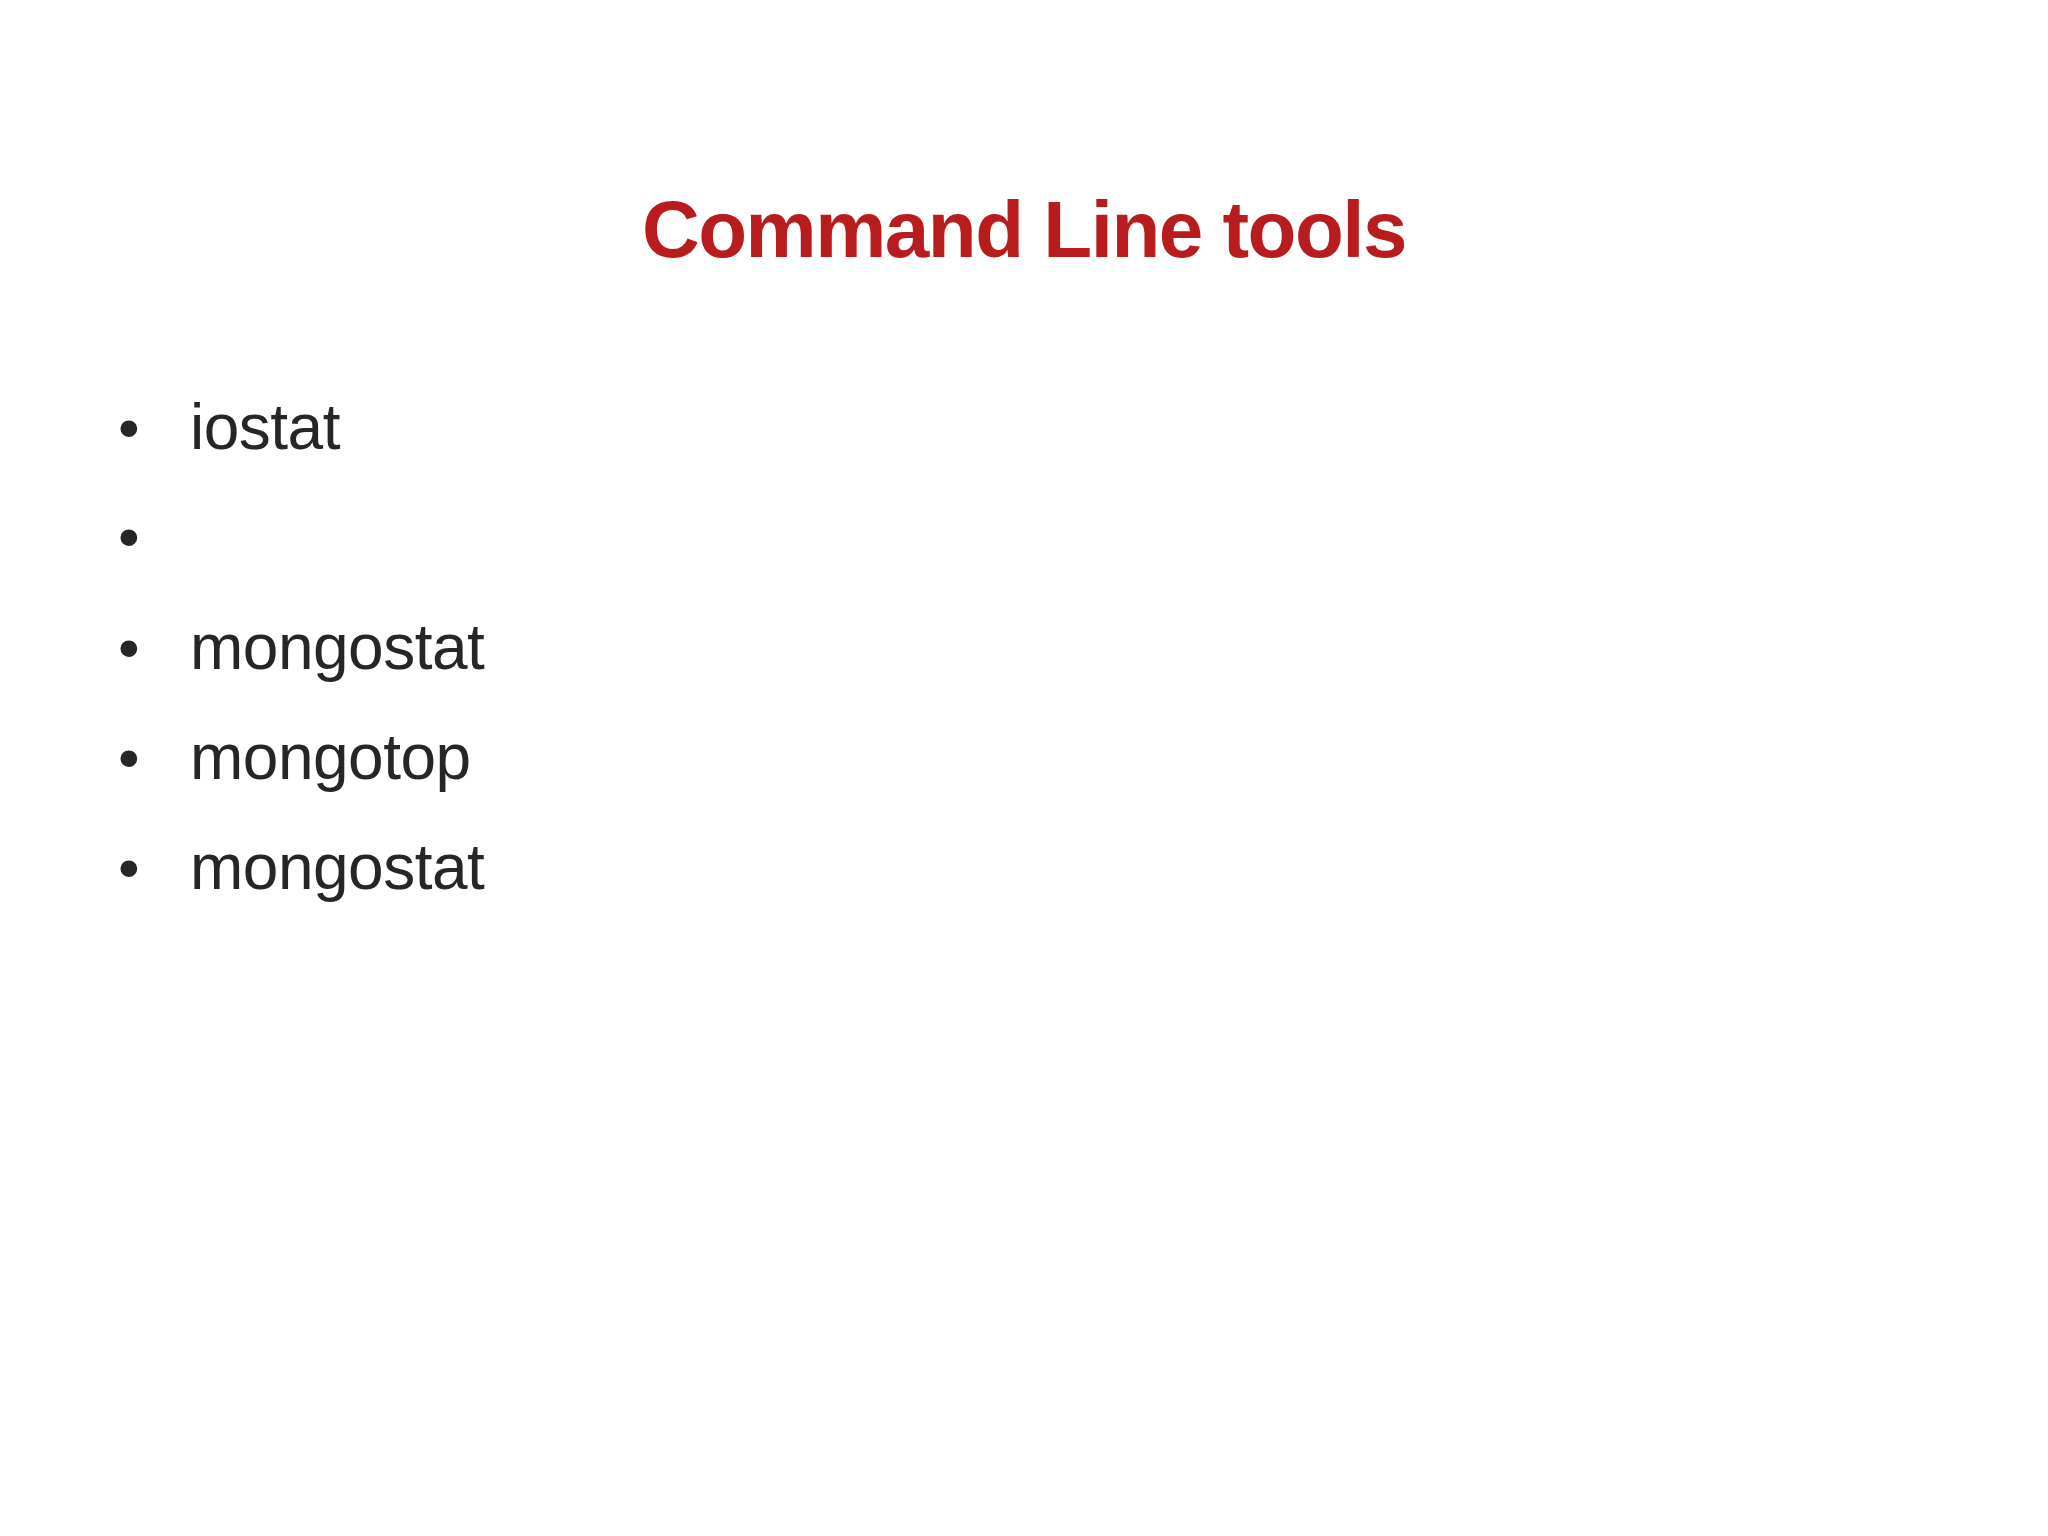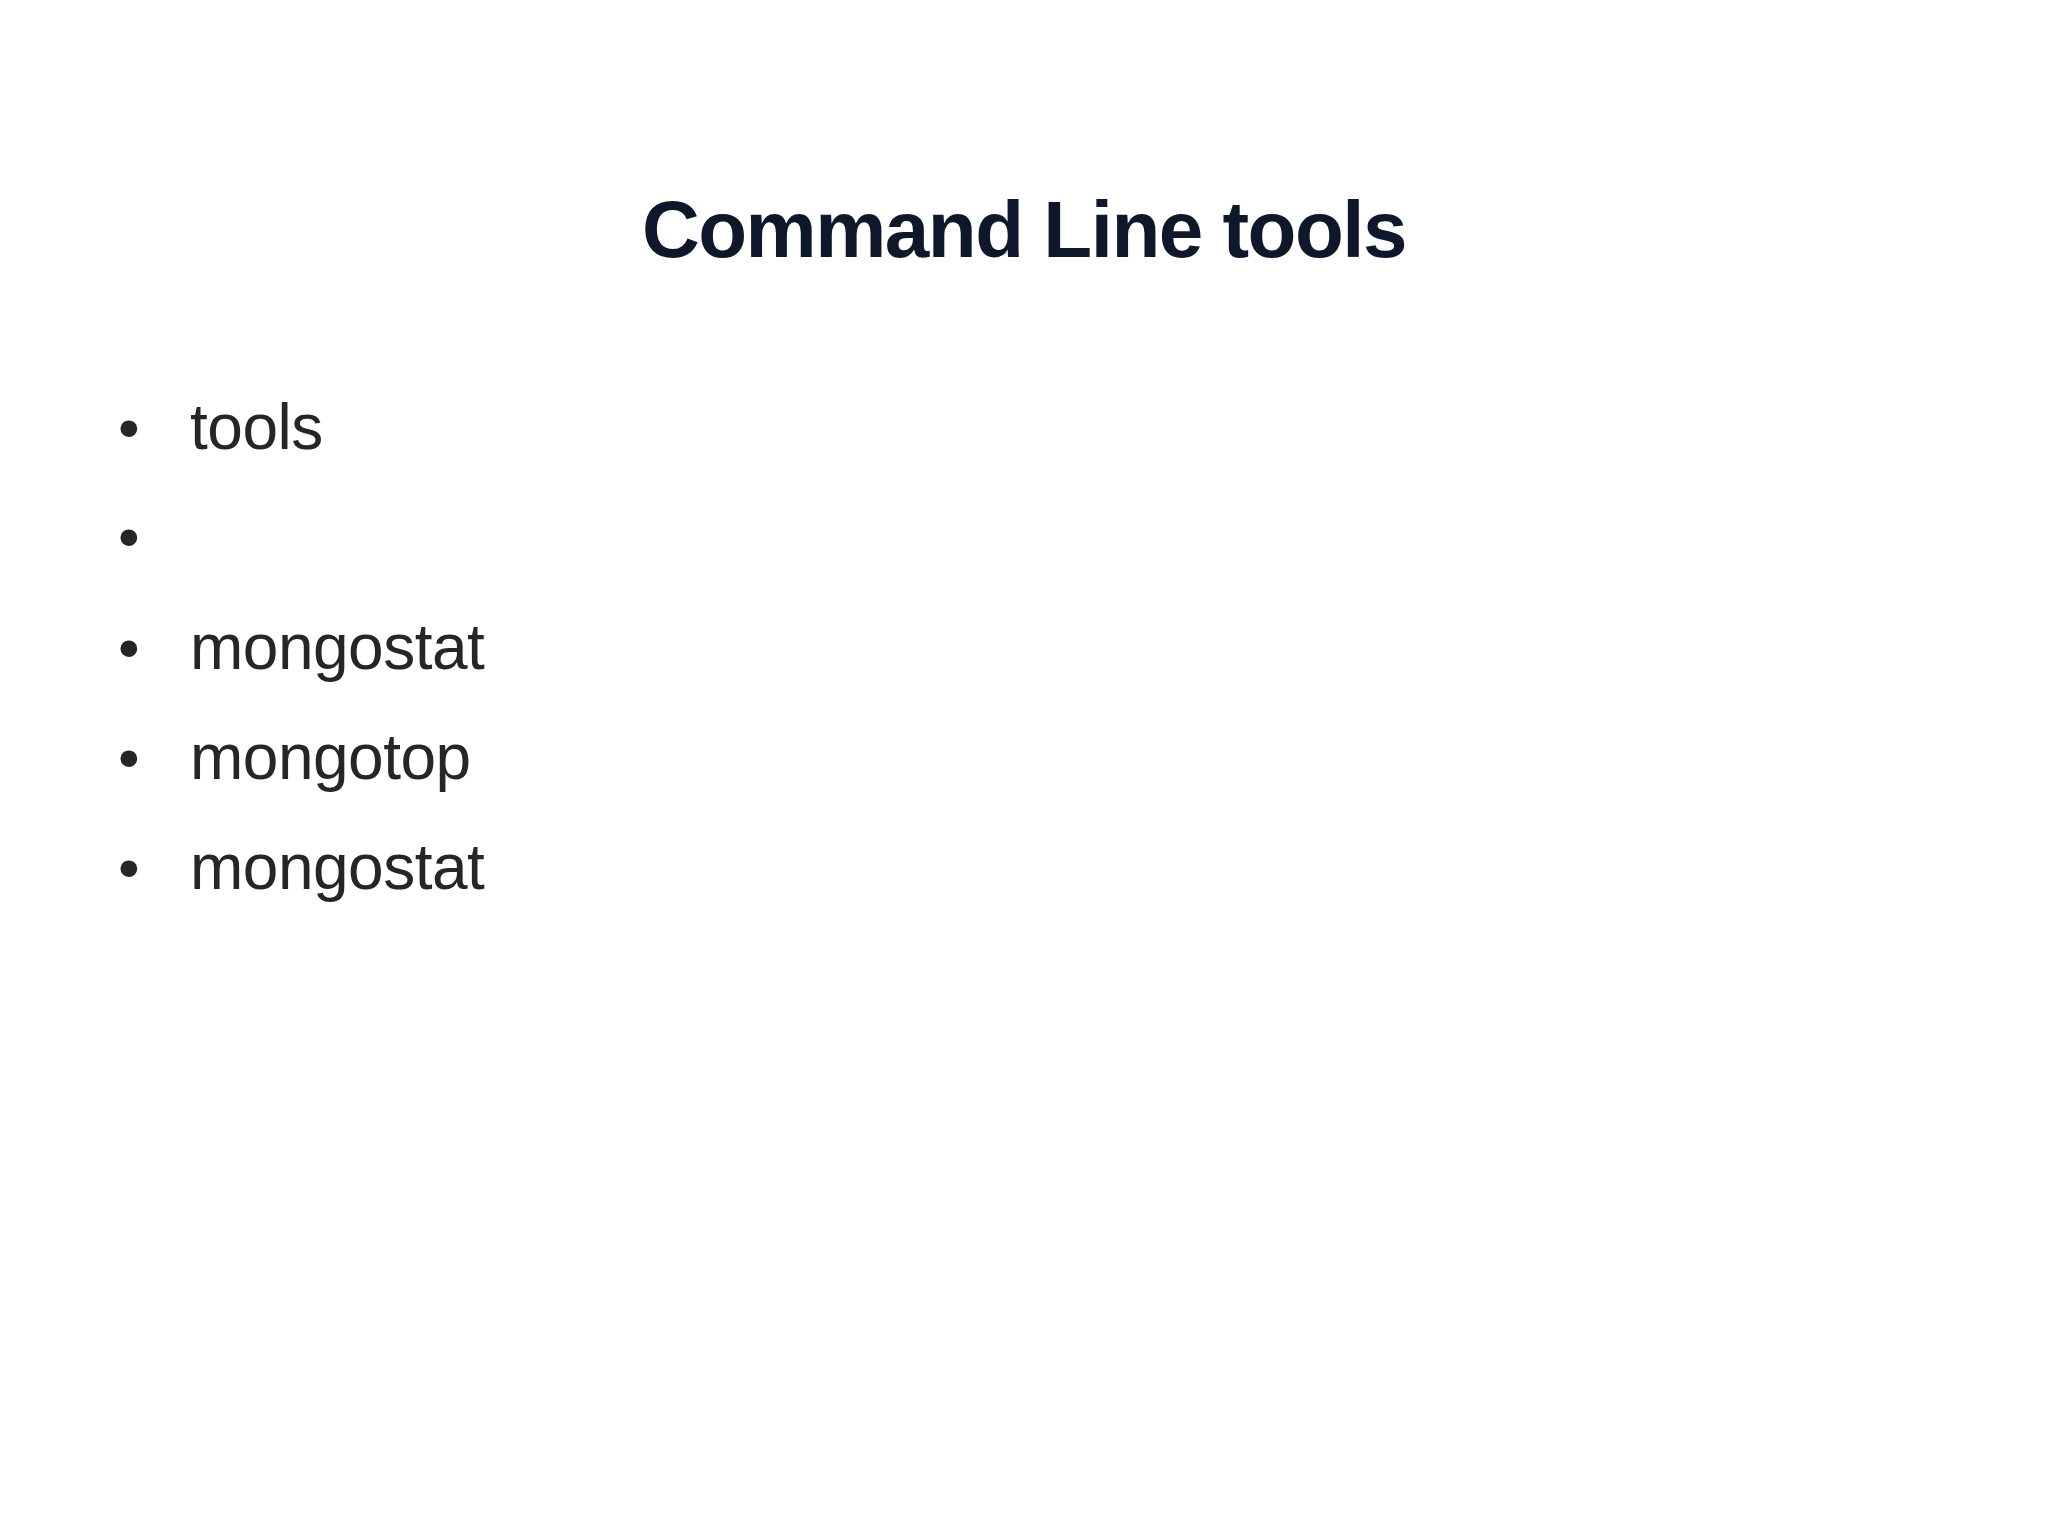--- a/index.html
+++ b/index.html
@@ -28,21 +28,21 @@
     position: absolute;
     top: 128px;
     left: 0;
     width: 2048px;
     text-align: center;
     font-family: "Liberation Sans", sans-serif;
     font-weight: 700;
     font-size: 80px;
     line-height: 96px;
     letter-spacing: -1.5px;
-    color: #0f172a;
+    color: #b91c1c;
     white-space: nowrap;
   }
 
   .bullet-list {
     position: absolute;
     top: 372px;
     left: 110px;
     width: 1800px;
     margin: 0;
     padding: 0;
@@ -84,21 +84,21 @@
 <body>
 
 <div class="slide">
 
   <h1 class="slide-title">Command Line tools</h1>
 
   <ul class="bullet-list">
 
     <li class="bullet-item">
       <span class="bullet-marker">•</span>
-      <span class="bullet-label">tools</span>
+      <span class="bullet-label">iostat</span>
     </li>
 
     <li class="bullet-item">
       <span class="bullet-marker">•</span>
     </li>
 
     <li class="bullet-item">
       <span class="bullet-marker">•</span>
       <span class="bullet-label">mongostat</span>
     </li>

